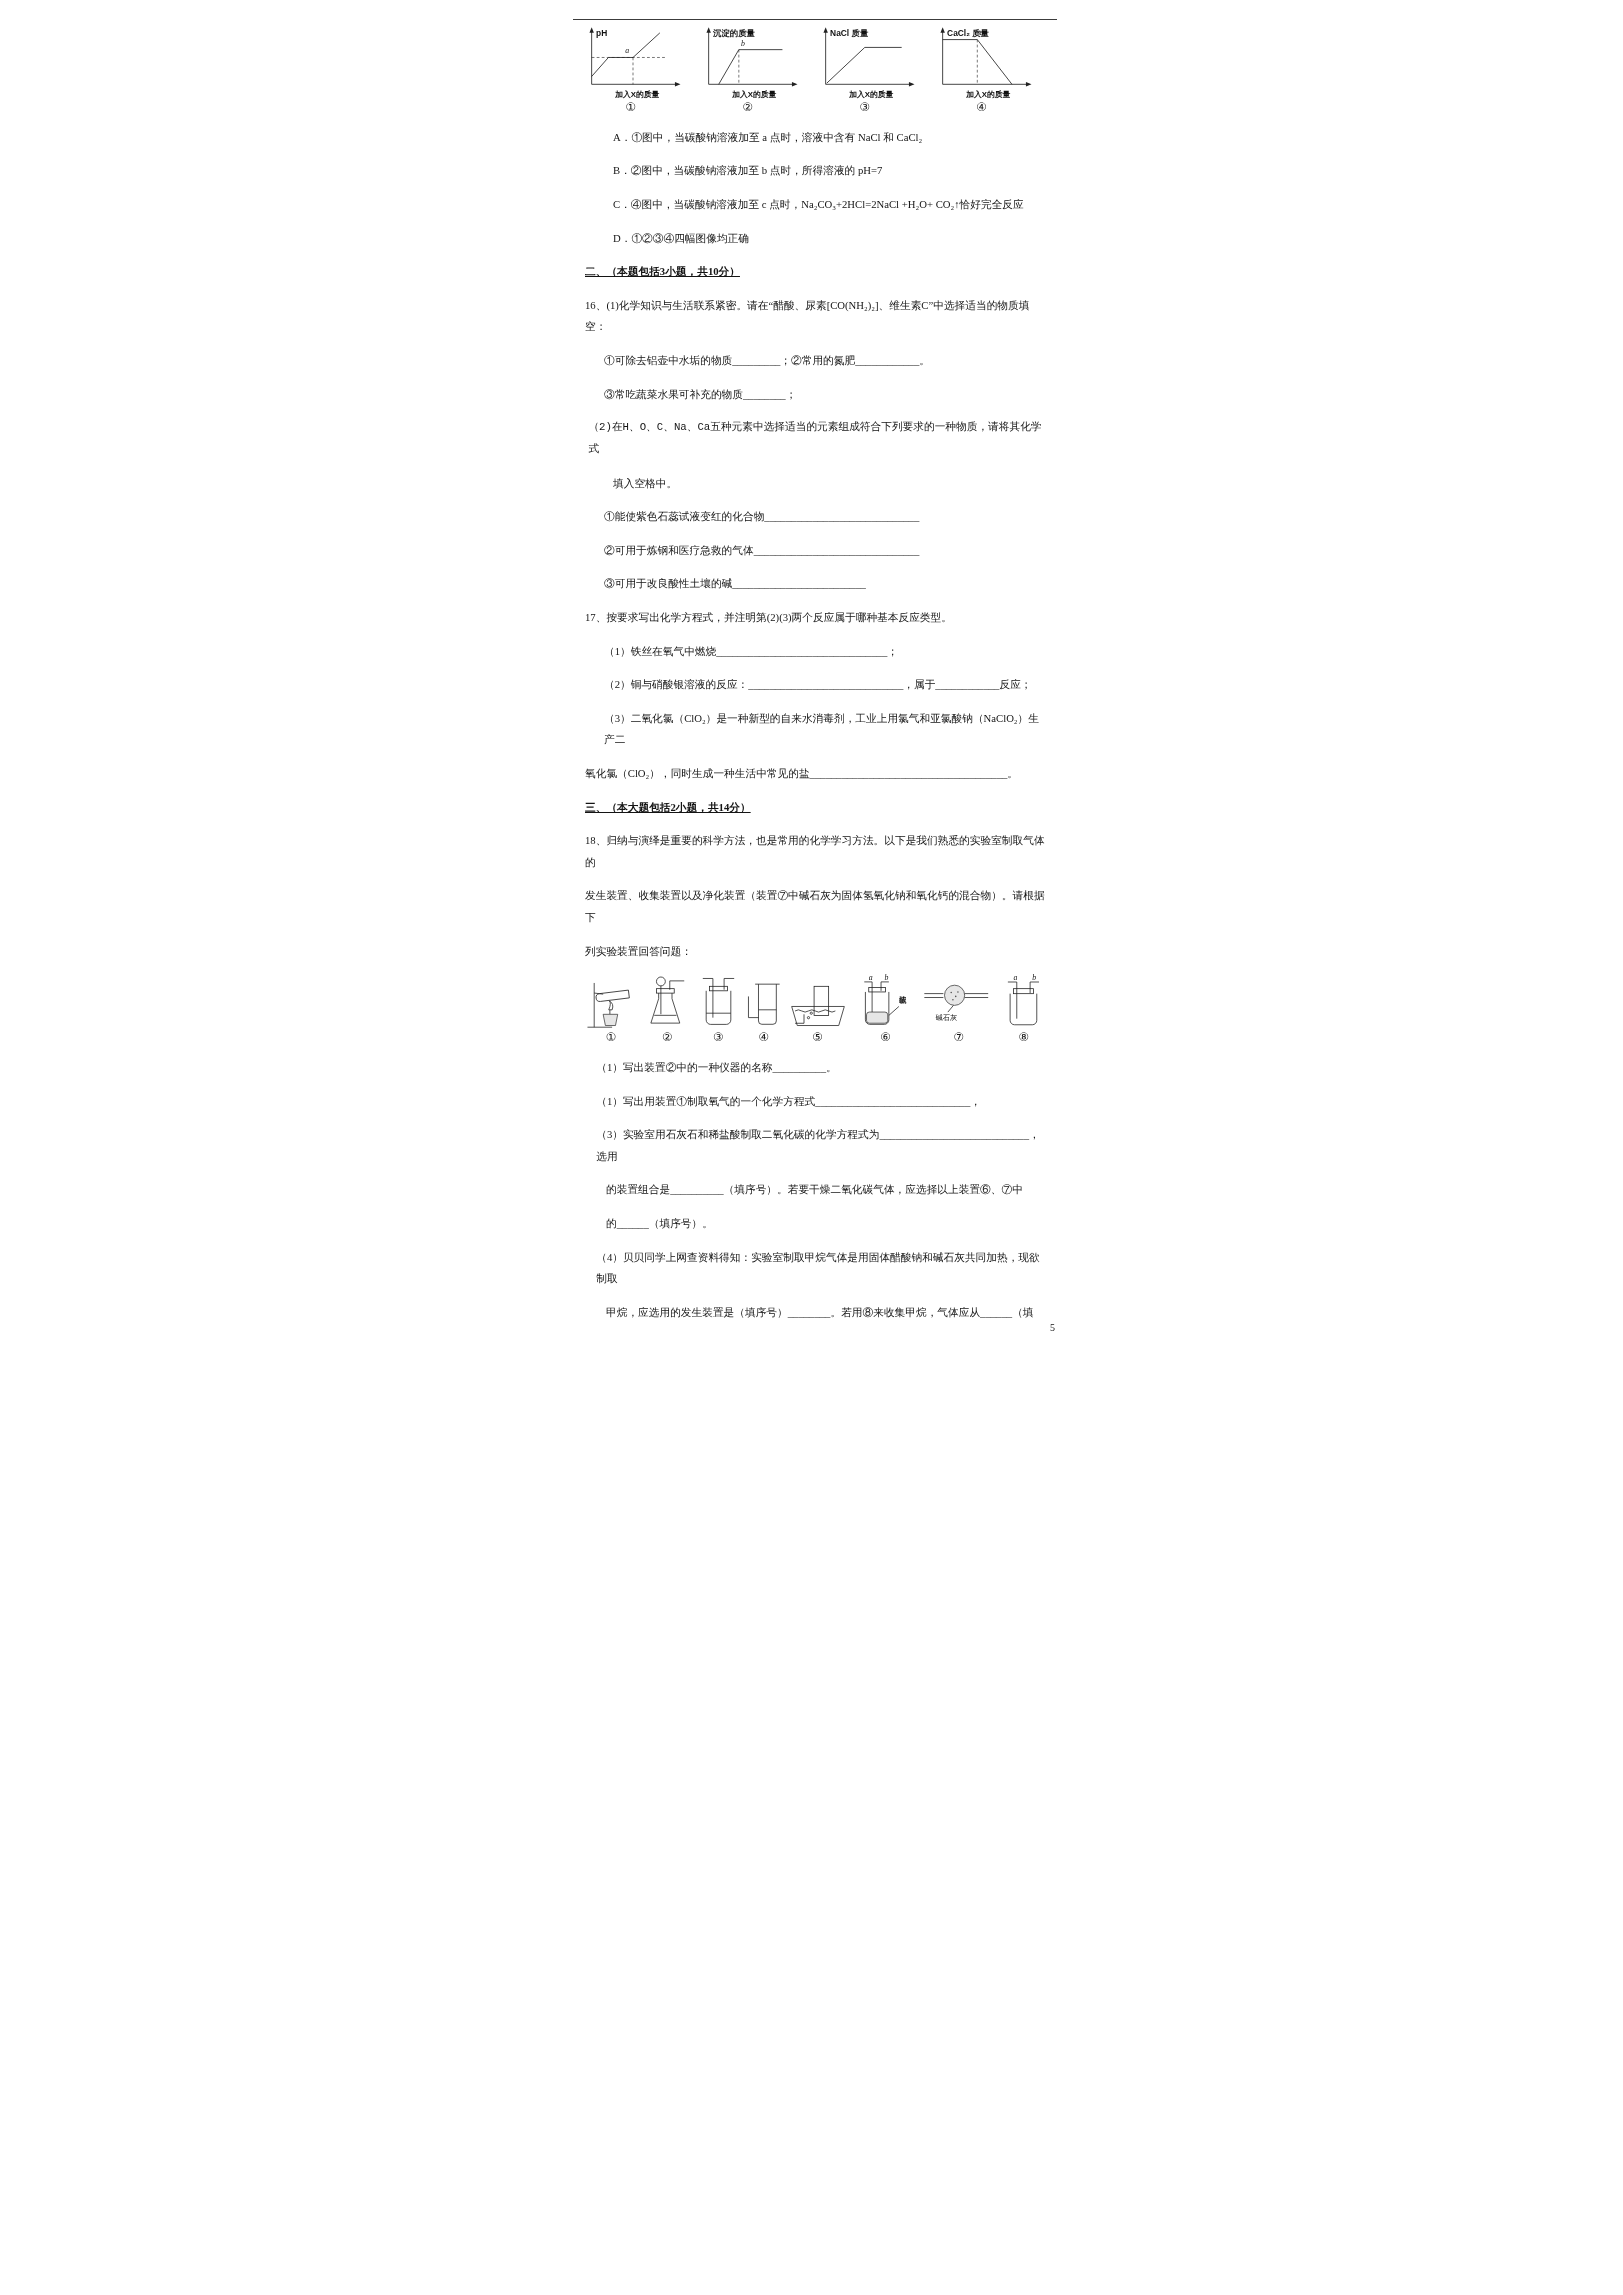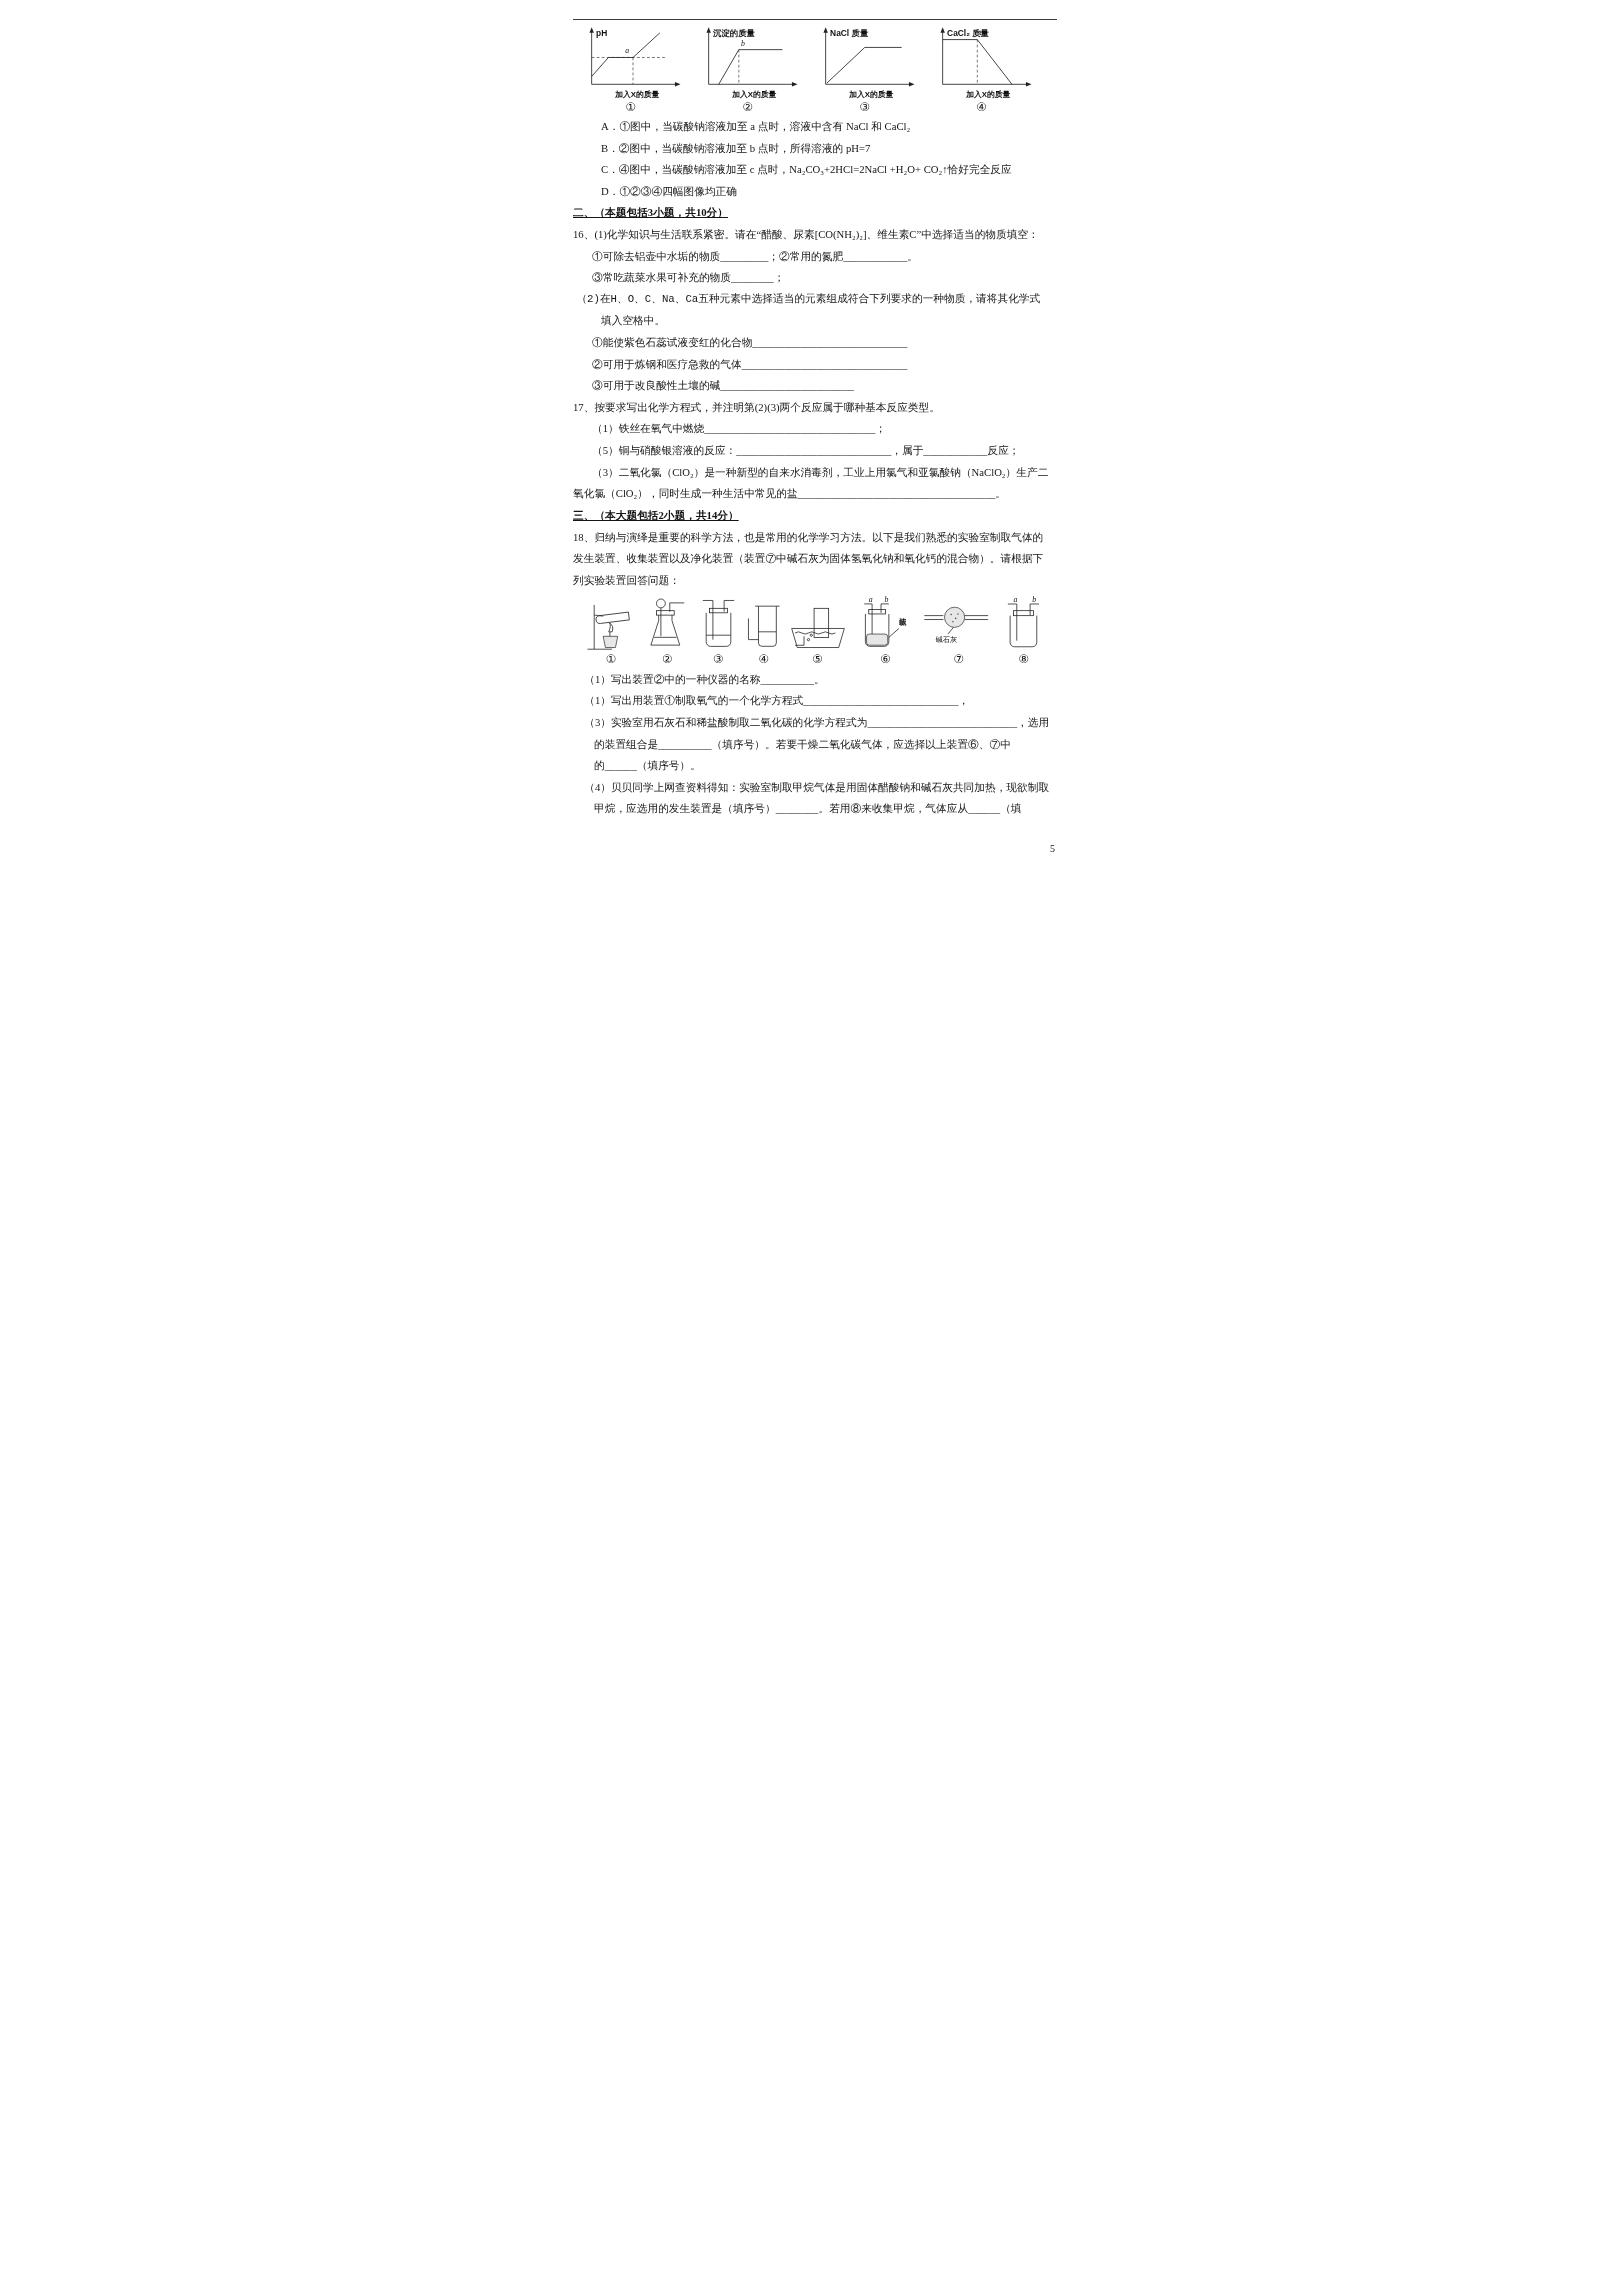--- a/index.html
+++ b/index.html
@@ -19,21 +19,21 @@
   .chart-num { font-size:11.8px; line-height:1.3; margin-top:0; font-family:"Liberation Serif","DejaVu Serif",serif; }
   .ax,.curve { stroke:#222; stroke-width:1.5; fill:none; }
   .dash { stroke:#222; stroke-width:1.1; stroke-dasharray:5 4; fill:none; }
   .arrow { fill:#222; stroke:none; }
   svg text { fill:#111; font-family:"Liberation Sans","DejaVu Sans",sans-serif; }
   .ylab { font-size:15px; font-weight:bold; }
   .xlab { font-size:14px; font-weight:bold; }
   .pt   { font-size:14px; font-style:italic; font-family:"Liberation Serif","DejaVu Serif",serif; }
 
   
-  .ln { margin:0; }
+  .ln { margin:12px; }
   .sec { font-weight:bold;text-decoration:underline; }
   .ind-opt { padding-left:28px; }
   .ind1 { padding-left:19px; }
   .ind2 { padding-left:28px; }
   .indp { padding-left:3.4px;font-family:Liberation Mono, monospace; }
   .indq { padding-left:11.2px; }
   .indc { padding-left:21px; }
 
   
   .apparatus-row { display:flex; align-items:flex-end; gap:3.4px; margin:4.5px 0 2.2px 10px; }
@@ -143,21 +143,21 @@
   <p class="ln ind1">①可除去铝壶中水垢的物质_________；②常用的氮肥____________。</p>
   <p class="ln ind1">③常吃蔬菜水果可补充的物质________；</p>
   <p class="ln indp">（2)在H、O、C、Na、Ca五种元素中选择适当的元素组成符合下列要求的一种物质，请将其化学式</p>
   <p class="ln ind2">填入空格中。</p>
   <p class="ln ind1">①能使紫色石蕊试液变红的化合物_____________________________</p>
   <p class="ln ind1">②可用于炼钢和医疗急救的气体_______________________________</p>
   <p class="ln ind1">③可用于改良酸性土壤的碱_________________________</p>
 
   <p class="ln">17、按要求写出化学方程式，并注明第(2)(3)两个反应属于哪种基本反应类型。</p>
   <p class="ln ind1">（1）铁丝在氧气中燃烧________________________________；</p>
-  <p class="ln ind1">（5）铜与硝酸银溶液的反应：_____________________________，属于____________反应；</p>
+  <p class="ln ind1">（2）铜与硝酸银溶液的反应：_____________________________，属于____________反应；</p>
   <p class="ln ind1">（3）二氧化氯（ClO₂）是一种新型的自来水消毒剂，工业上用氯气和亚氯酸钠（NaClO₂）生产二</p>
   <p class="ln">氧化氯（ClO₂），同时生成一种生活中常见的盐_____________________________________。</p>
 
   <p class="ln sec">三、（本大题包括2小题，共14分）</p>
 
   <p class="ln">18、归纳与演绎是重要的科学方法，也是常用的化学学习方法。以下是我们熟悉的实验室制取气体的</p>
   <p class="ln">发生装置、收集装置以及净化装置（装置⑦中碱石灰为固体氢氧化钠和氧化钙的混合物）。请根据下</p>
   <p class="ln">列实验装置回答问题：</p>
 
   <figure class="apparatus-row">

